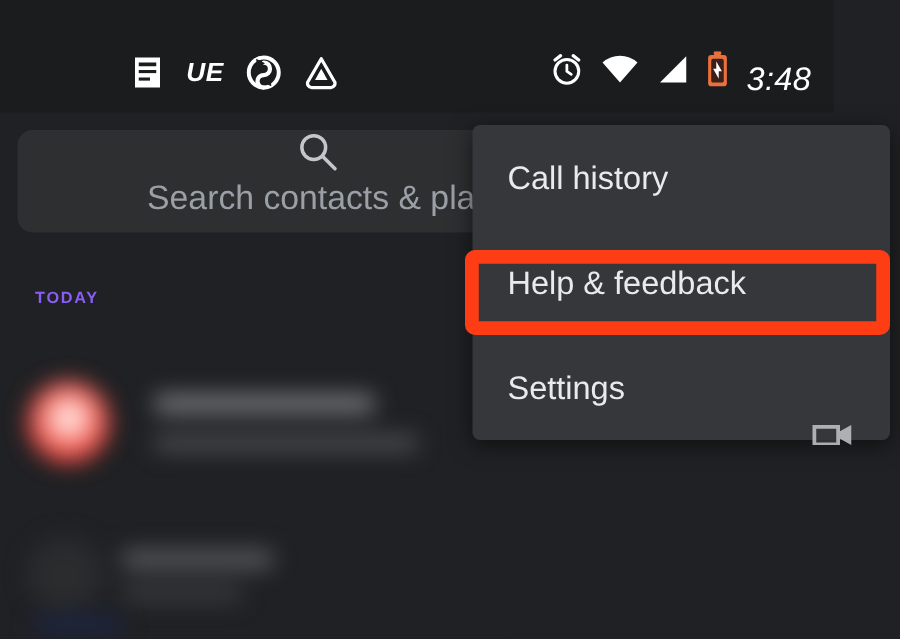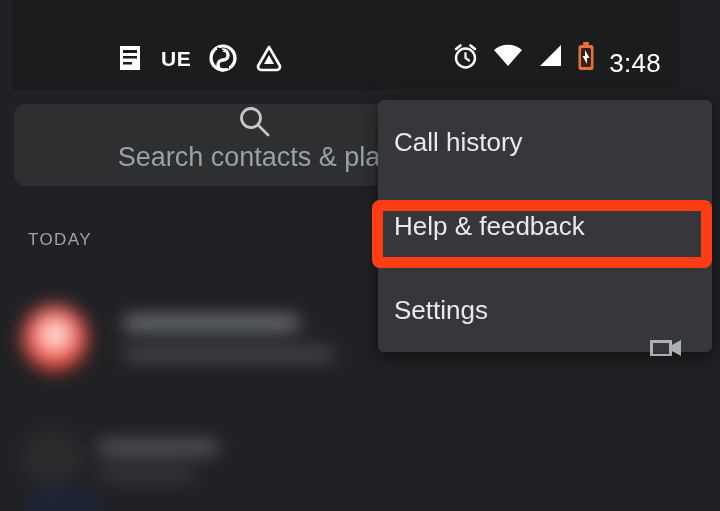--- a/index.html
+++ b/index.html
@@ -11,23 +11,24 @@
   }
   #screen {
     position:relative;
     width:720px; height:511px;
     background:#202124;
     overflow:hidden;
   }
 
   
   #status-bar {
-    position:absolute; top:0; left:12px;
+    position:absolute; top:0; left:0;
     width:667px; height:90px;
     background:#1b1c1e;
+    font-style:italic;
   }
   .notif-icons {
     position:absolute; left:105px; top:40px;
     display:flex; align-items:center; gap:18px;
     height:36px;
   }
   .notif-icons .ic { display:flex; align-items:center; justify-content:center; }
   .ue-text {
     color:#ffffff; font-size:21px; font-weight:bold;
     letter-spacing:0.5px; line-height:1;
@@ -53,22 +54,22 @@
   }
   #search-bar .sb-icon { margin-left:36px; margin-right:26px; flex:0 0 auto; }
   #search-placeholder {
     color:#9aa0a6; font-size:27px;
     white-space:nowrap;
   }
 
   
   #today-label {
     position:absolute; left:28px; top:230px;
-    color:#a3a3a3; font-size:17px;
-    letter-spacing:1.4px; font-weight:normal;
+    color:#8b5cf6; font-size:13px;
+    letter-spacing:1.4px; font-weight:bold;
   }
 
   
   .blur-row {
     position:absolute;
     display:flex; align-items:center;
     filter:blur(9px);
   }
   #call-row-1 { left:22px; top:305px; }
   #call-row-1 .avatar {
@@ -97,21 +98,21 @@
     position:absolute; left:378px; top:100px;
     width:334px; height:252px;
     background:#35373a;
     border-radius:6px;
     box-shadow:0 4px 18px rgba(0,0,0,0.55);
     overflow:hidden;
   }
   .menu-item {
     height:84px;
     display:flex; align-items:center;
-    padding-left:16px;
+    padding-left:28px;
     color:#e8eaed; font-size:26px;
     white-space:nowrap;
     cursor:default;
   }
 
   
   #settings-highlight {
     position:absolute;
     left:372px; top:200px;
     width:340px; height:68px;

